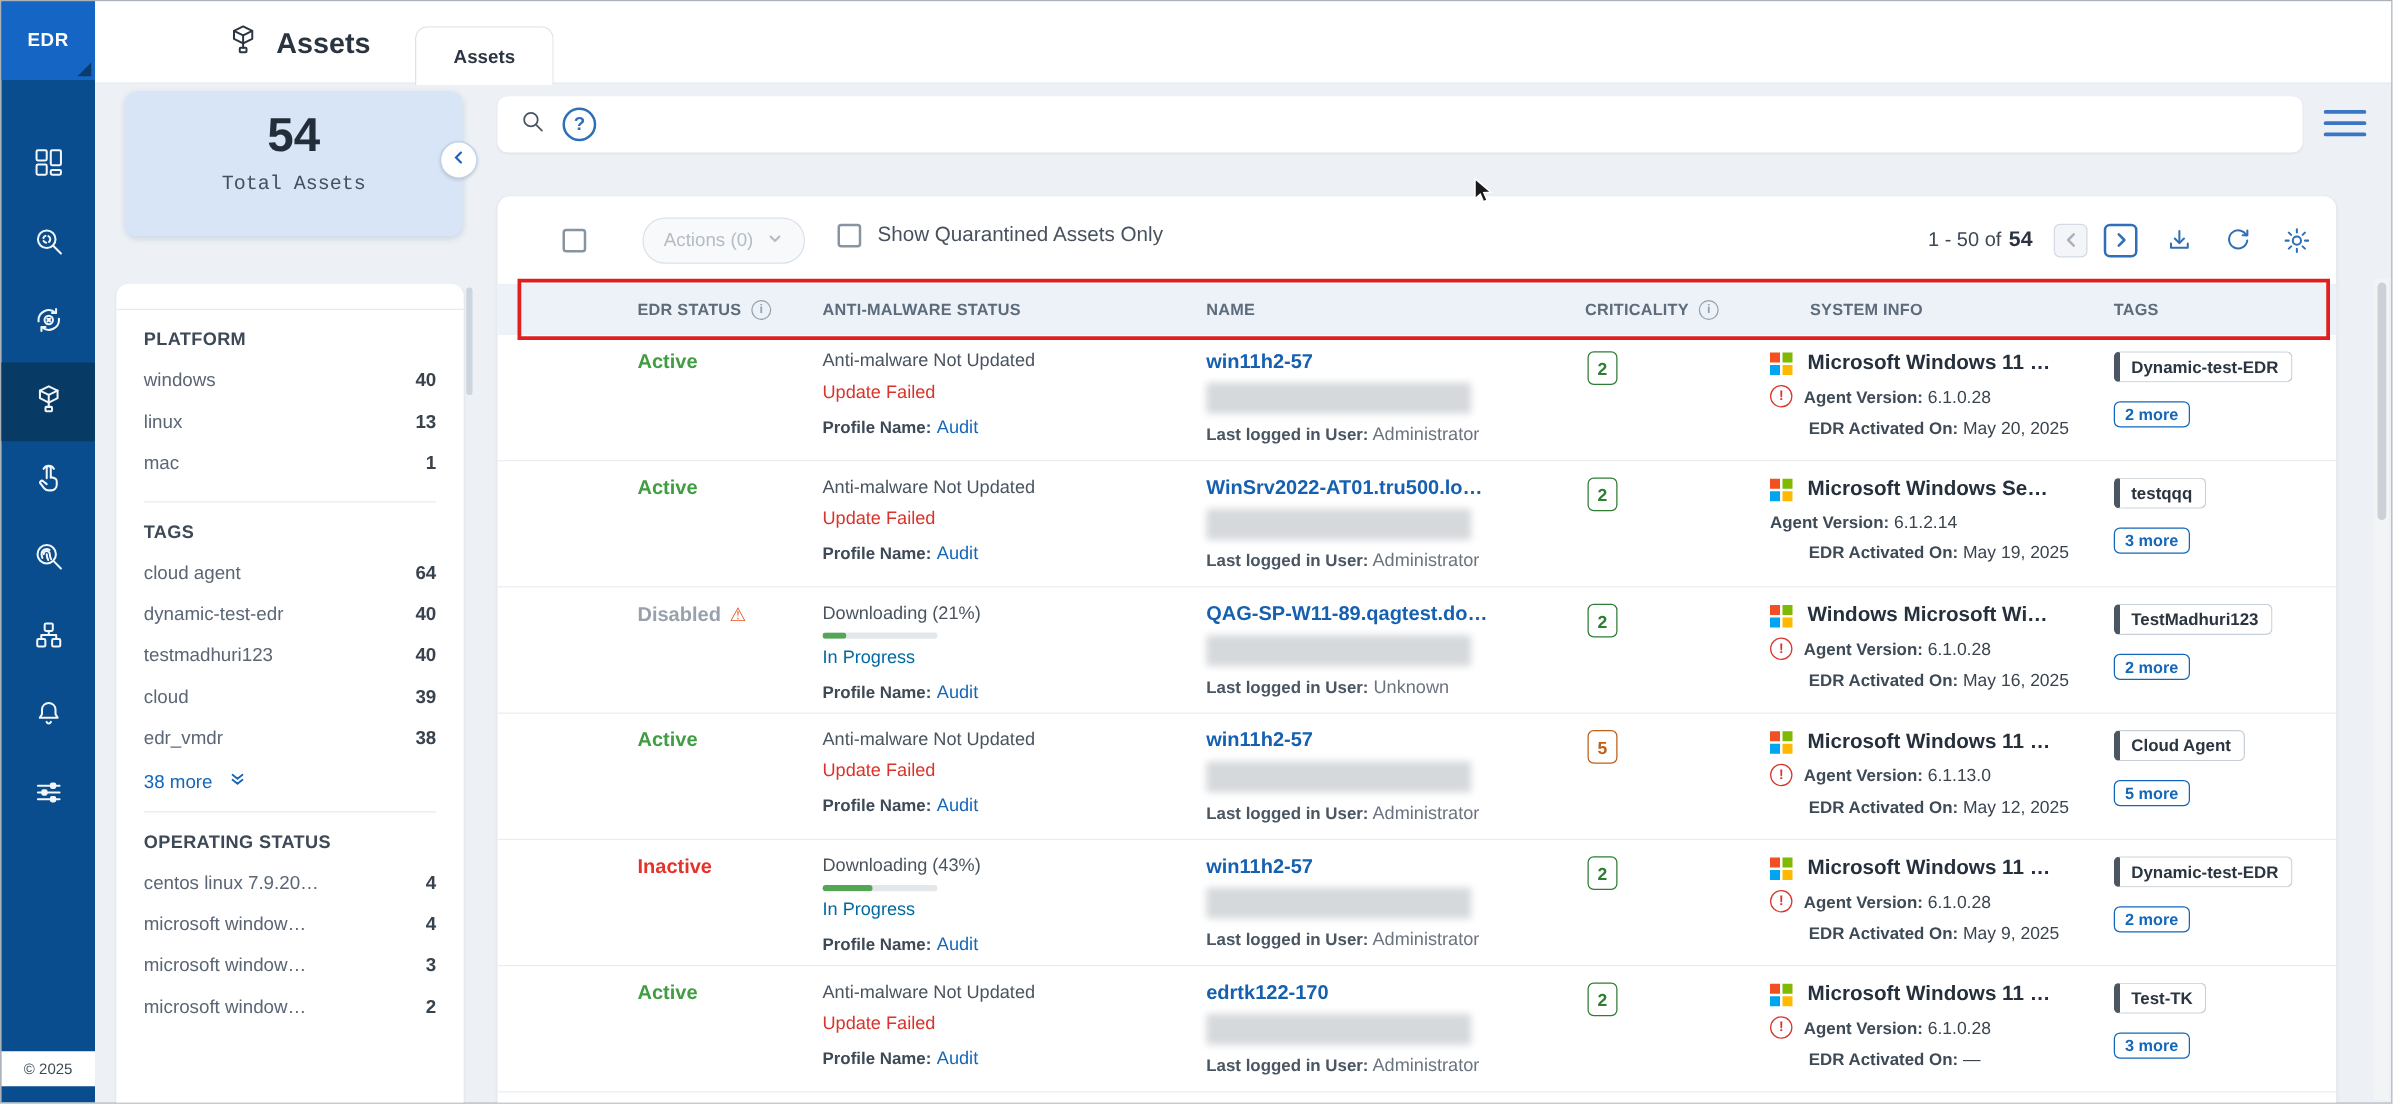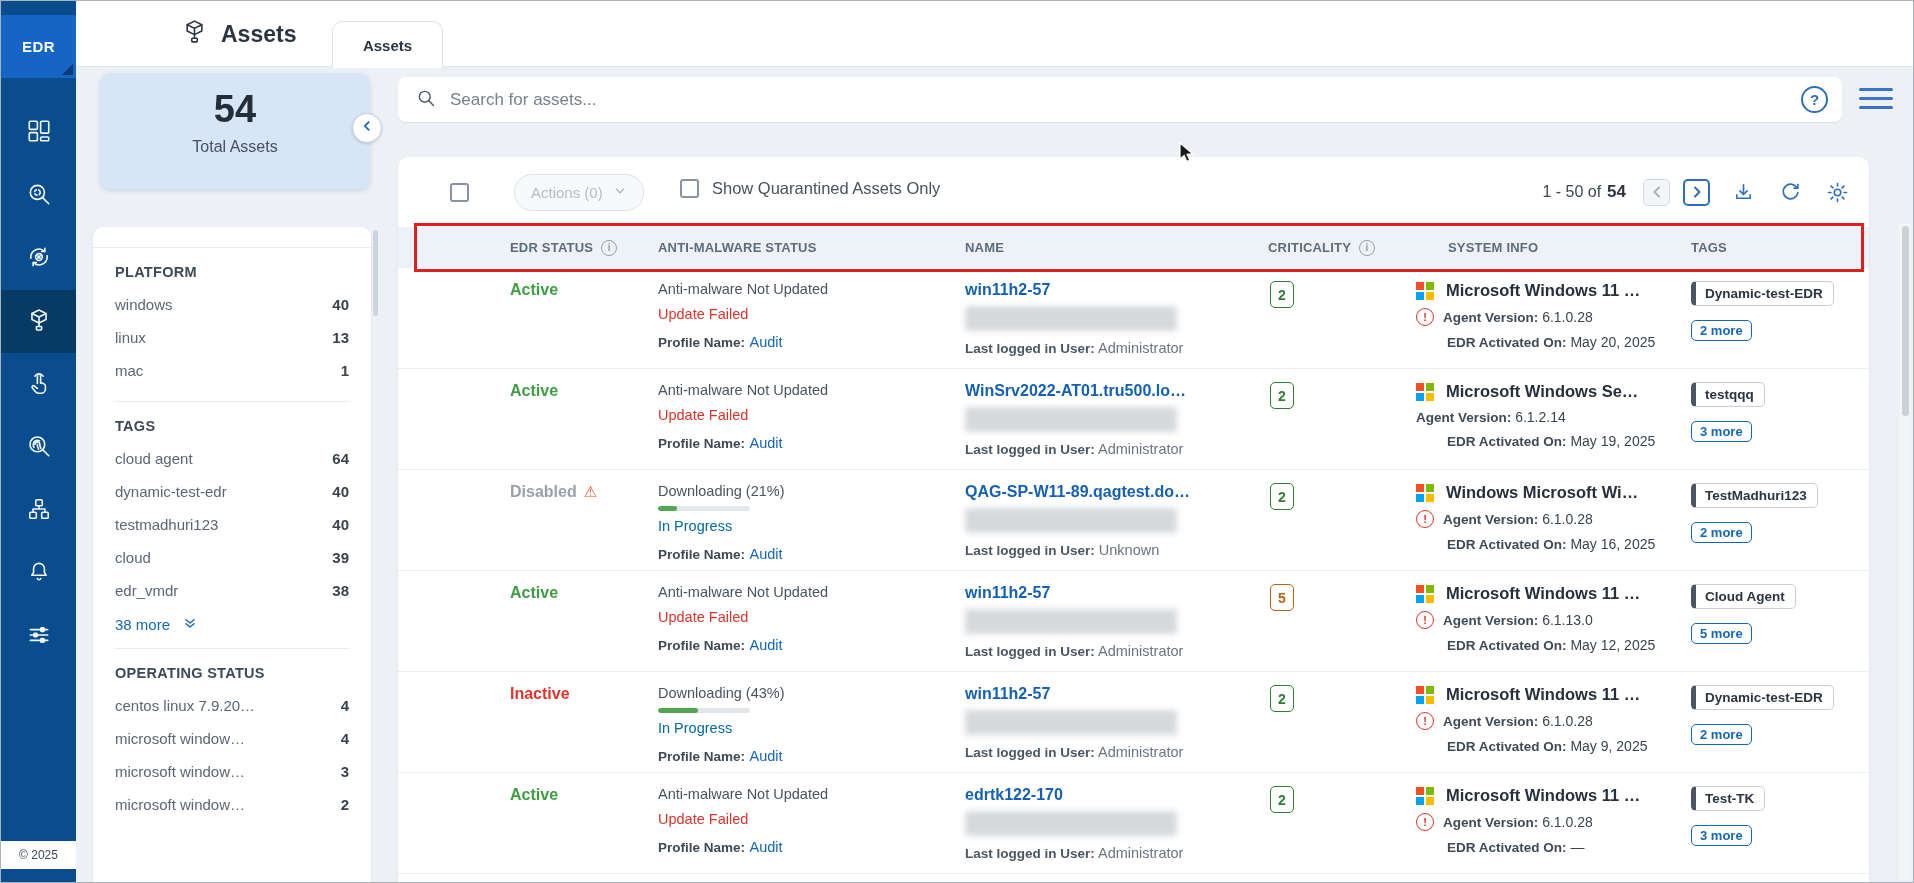--- a/index.html
+++ b/index.html
@@ -2,21 +2,21 @@
 <html><head>
 <meta charset="utf-8">
 <style>
   * { margin:0; padding:0; box-sizing:border-box; }
   html,body { background:#dfe3e8; font-family:"Liberation Sans","DejaVu Sans",sans-serif; }
   .window { position:relative; width:1914px; height:883px; background:#edf1f5; border:1px solid #aab1b9; overflow:hidden; }
 
   
   .sidebar { position:absolute; left:0; top:0; width:75px; height:100%; background:#0a4d8e; }
   .logo { height:63px; background:#1566c4; color:#fff; font-weight:bold; font-size:15px; letter-spacing:.5px;
-          display:flex; align-items:center; justify-content:center; position:relative;margin-top:14px; }
+          display:flex; align-items:center; justify-content:center; position:relative; }
   .logo::after { content:""; position:absolute; right:3px; bottom:3px;
           border-left:11px solid transparent; border-bottom:11px solid #0a3c6e; }
   .nav { position:absolute; top:100px; left:0; width:75px; display:flex; flex-direction:column; }
   .nav-item { width:75px; height:63px; display:flex; align-items:center; justify-content:center; cursor:pointer; }
   .nav-item.selected { background:#083a66; }
   .nav-item svg { width:26px; height:26px; stroke:#fff; fill:none; stroke-width:1.5; stroke-linecap:round; stroke-linejoin:round; opacity:.95; }
   .copyright { position:absolute; bottom:13px; left:0; width:75px; background:#fff; text-align:center;
                font-size:12px; color:#3c4854; padding:7px 0; }
 
   
@@ -25,21 +25,21 @@
                 font-size:23px; font-weight:600; color:#2b3542; }
   .page-title svg { width:27px; height:27px; stroke:#2b3542; fill:none; stroke-width:1.4; stroke-linecap:round; stroke-linejoin:round; }
   .tab { position:absolute; left:331px; top:20px; width:111px; height:47px; background:#fff; z-index:2;
          border:1px solid #dde3ea; border-bottom:none; border-radius:10px 10px 0 0;
          display:flex; align-items:center; justify-content:center; font-weight:bold; font-size:15px; color:#2b3542; cursor:pointer; }
 
   
   .summary-card { position:absolute; left:99px; top:72px; width:270px; height:116px; background:#d7e5f6;
                   border-radius:10px; box-shadow:0 2px 5px rgba(16,62,118,.15); text-align:center; padding-top:16px; }
   .summary-count { font-size:38px; font-weight:bold; color:#232e3a; line-height:1.1; }
-  .summary-label { font-size:16px; color:#44505d; margin-top:7px; }
+  .summary-label { font-size:16px; color:#44505d; margin-top:7px;font-family:Liberation Mono, monospace; }
   .collapse-btn { position:absolute; left:351px; top:112px; width:30px; height:30px; border-radius:50%;
                   background:#fff; border:1px solid #bdd0e8; box-shadow:0 1px 3px rgba(0,0,0,.15); cursor:pointer;
                   display:flex; align-items:center; justify-content:center; z-index:3; }
   .collapse-btn svg { width:14px; height:14px; stroke:#1565c0; fill:none; stroke-width:2; stroke-linecap:round; }
 
   
   .filters-card { position:absolute; left:92px; top:226px; width:278px; height:660px; background:#fff;
                   border-radius:10px 10px 0 0; box-shadow:0 1px 3px rgba(0,0,0,.08); padding:20px 22px 0; overflow:hidden; }
   .filters-title { font-size:15px; font-weight:bold; color:#2b3542; letter-spacing:.3px; padding-bottom:16px; }
   .filters-divider { height:1px; background:#e7ebf0; margin:0 -22px; }
@@ -67,21 +67,21 @@
   
   .table-card { position:absolute; left:397px; top:156px; width:1471px; height:777px; background:#fff;
                 border-radius:10px 10px 0 0; box-shadow:0 1px 3px rgba(0,0,0,.08); }
   .controls { position:absolute; top:0; left:0; right:0; height:70px; }
   .checkbox { width:19px; height:19px; border:2px solid #8894a1; border-radius:3px; background:#fff; cursor:pointer; }
   .sel-checkbox { position:absolute; left:52px; top:26px; }
   .actions-btn { position:absolute; left:116px; top:17px; height:37px; padding:0 16px; border-radius:18px;
                  border:1px solid #dce2e9; background:#f7f9fb; color:#b4bcc6; font-size:15px;
                  display:flex; align-items:center; gap:10px; cursor:default; }
   .actions-btn svg { width:14px; height:14px; stroke:#b4bcc6; fill:none; stroke-width:2; stroke-linecap:round; stroke-linejoin:round; }
-  .quarantine { position:absolute; left:282px; top:22px; display:flex; align-items:center; gap:13px; }
+  .quarantine { position:absolute; left:272px; top:22px; display:flex; align-items:center; gap:13px; }
   .quarantine-label { font-size:16.5px; color:#47525e; }
   .pager-group { position:absolute; right:18px; top:0; height:70px; display:flex; align-items:center; gap:13px; }
   .range-text { font-size:16px; color:#3c4854; margin-right:4px; }
   .range-text b { font-size:17px; color:#2b3542; margin-left:6px; }
   .pg-btn { width:27px; height:27px; border-radius:5px; display:flex; align-items:center; justify-content:center; }
   .pg-prev { border:1px solid #d3dae2; background:#f3f5f8; }
   .pg-prev svg { stroke:#aab3bd; }
   .pg-next { border:2px solid #2e6fb7; background:#fff; cursor:pointer; }
   .pg-next svg { stroke:#2e6fb7; }
   .pg-btn svg, .tool-icon svg { width:16px; height:16px; fill:none; stroke-width:2; stroke-linecap:round; stroke-linejoin:round; }
@@ -322,21 +322,20 @@
   </div>
       </div>
   </div>
   <div class="fpanel-scrollbar"></div>
 
   <div class="search-bar">
     <span><svg class="mag" viewBox="0 0 24 24">
           <circle cx="10.5" cy="10.5" r="6.5"></circle>
           <path d="M15.3 15.3L21 21"></path>
         </svg></span>
-    <input class="search-input" placeholder="Search for assets..." style="">
     <div class="help-btn">?</div>
   </div>
   <div class="hamburger">
       <div></div>
       <div></div>
       <div style="margin-bottom:0;"></div>
     </div>
 
   <div class="table-card">
     <div class="controls">

